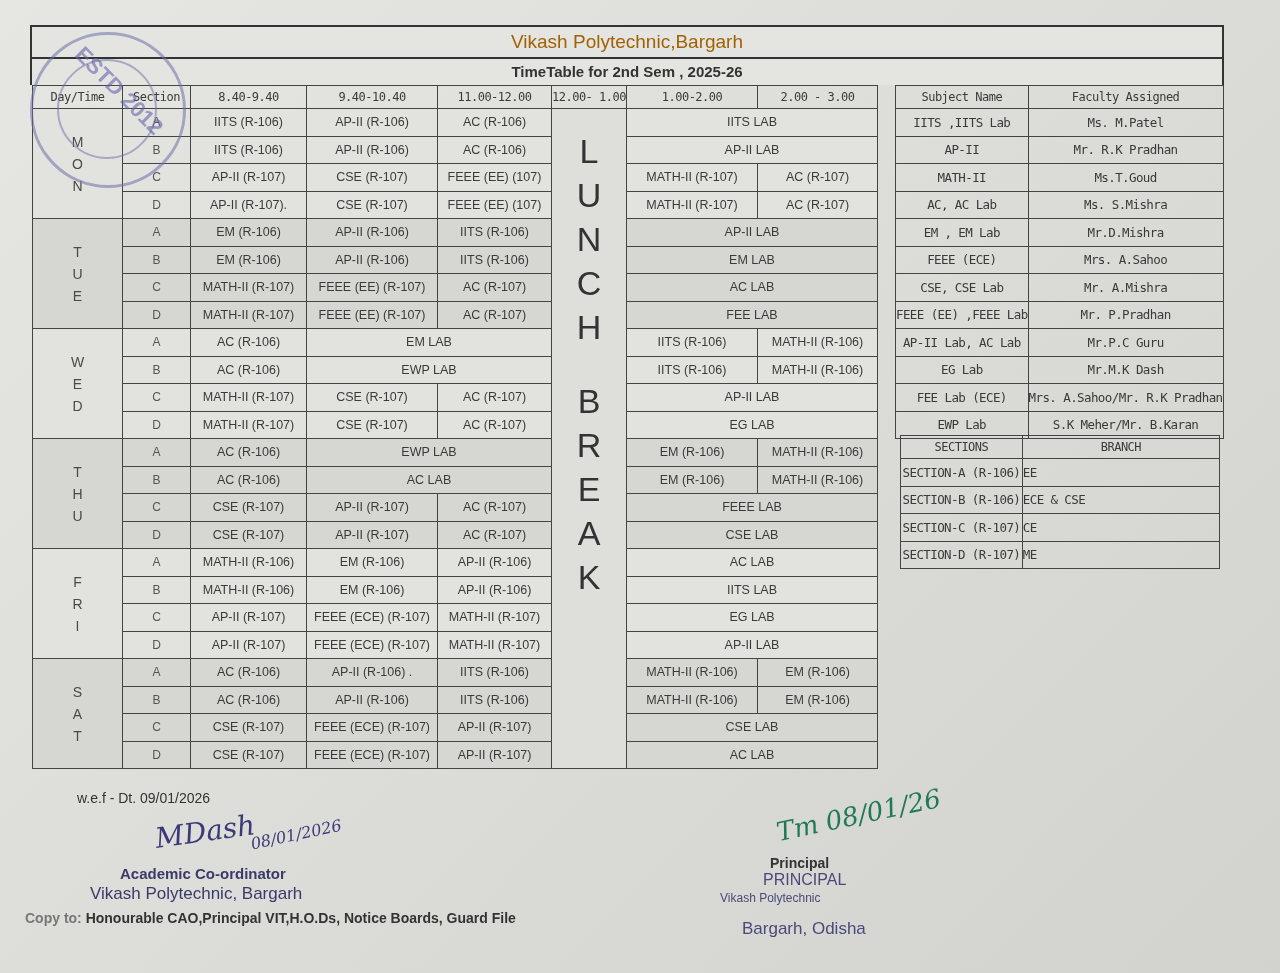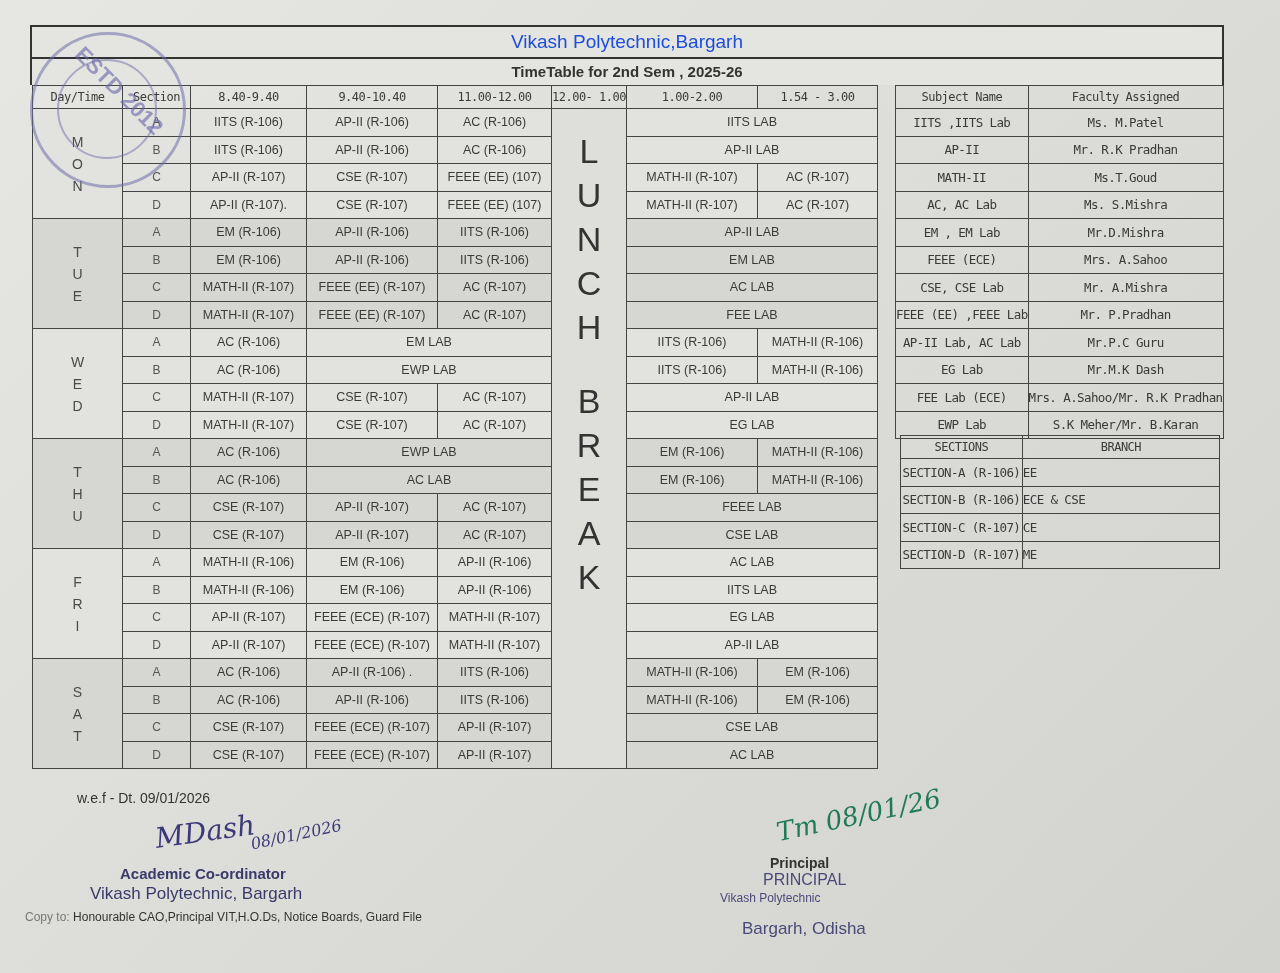--- a/index.html
+++ b/index.html
@@ -14,21 +14,21 @@
     position:absolute; left:30px; top:25px; width:1190px; height:760px;
   }
   .title-box {
     position:absolute; left:0; top:0; width:1190px; height:58px;
     border:2px solid #333; border-bottom:none;
     background:#e4e4e0;
   }
   .title-1 {
     position:absolute; left:0; top:0; width:1190px; height:30px;
     border-bottom:2px solid #333;
-    text-align:center; font-size:19px; line-height:30px; color:#1d4ed8;
+    text-align:center; font-size:19px; line-height:30px; color:#a16207;
   }
   .title-2 {
     position:absolute; left:0; top:32px; width:1190px; height:26px;
     text-align:center; font-size:15px; line-height:26px; font-weight:bold; color:#333;
   }
   table.tt {
     position:absolute; border-collapse:collapse; font-size:12.5px; color:#3a3a3a;
     table-layout:fixed;
   }
   table.tt td, table.tt th {
@@ -67,21 +67,21 @@
   .sig1 {
     position:absolute; left:155px; top:815px; font-family:"DejaVu Serif", serif; font-style:italic;
     font-size:28px; color:#3b3a78; transform:rotate(-8deg);
   }
   .sig1-date {
     position:absolute; left:250px; top:825px; font-family:"DejaVu Serif", serif; font-style:italic;
     font-size:16px; color:#3b3a78; transform:rotate(-12deg);
   }
   .coord-1 { position:absolute; left:100px; top:865px; font-size:15px; color:#3a3a6a; font-weight:bold;margin-left:20px; }
   .coord-2 { position:absolute; left:78px; top:884px; font-size:17px; color:#3a3a6a;margin-left:12px; }
-  .copyto { position:absolute; left:25px; top:910px; font-size:12px; color:#333; font-weight:normal; }
+  .copyto { position:absolute; left:25px; top:910px; font-size:14px; color:#333; font-weight:bold; }
   .copyto .label { color:#777; }
   .sig2 {
     position:absolute; left:775px; top:800px; font-family:"DejaVu Serif", serif; font-style:italic;
     font-size:26px; color:#1f7a5a; transform:rotate(-12deg);
   }
   .princ-1 { position:absolute; left:770px; top:855px; font-size:14px; font-weight:bold; color:#333; }
   .princ-2 { position:absolute; left:763px; top:871px; font-size:16px; color:#4a4a78; }
   .princ-3 { position:absolute; left:720px; top:891px; font-size:12px; color:#4a4a78; }
   .princ-4 { position:absolute; left:742px; top:919px; font-size:17px; color:#4a4a78; }
 </style>
@@ -107,21 +107,21 @@
     </colgroup>
     <thead>
       <tr>
         <th>Day/Time</th>
         <th>Section</th>
         <th>8.40-9.40</th>
         <th>9.40-10.40</th>
         <th>11.00-12.00</th>
         <th>12.00- 1.00</th>
         <th>1.00-2.00</th>
-        <th>1.54 - 3.00</th>
+        <th>2.00 - 3.00</th>
       </tr>
     </thead>
     <tbody id="grid-body">
         <tr class="light">
           <td rowspan="4" class="day-cell">
             <div>M</div>
             <div>O</div>
             <div>N</div>
           </td>
           <td class="sec-cell">A</td>

